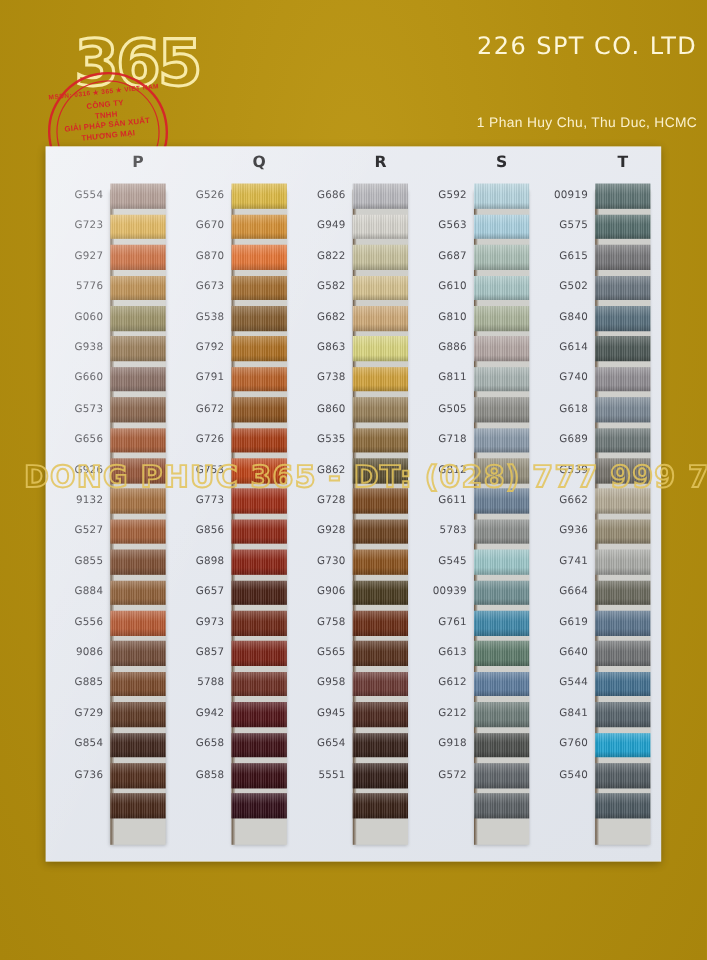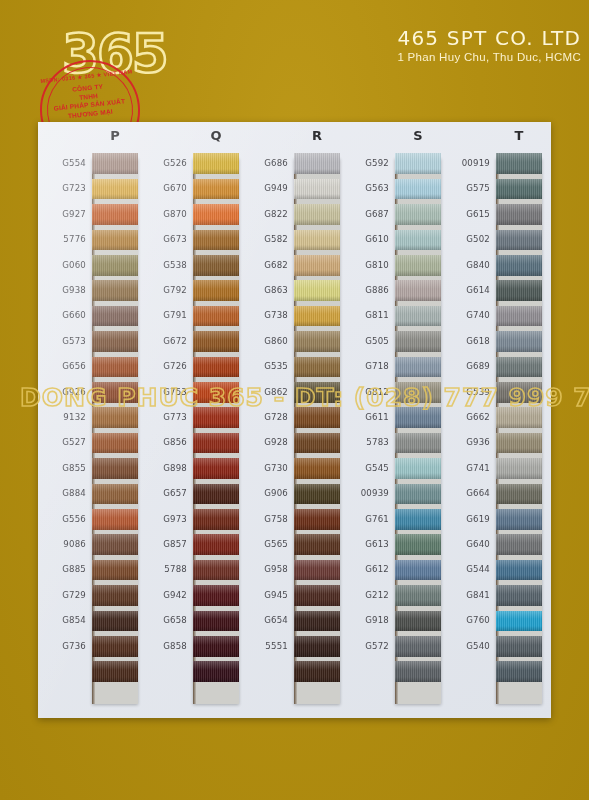--- a/index.html
+++ b/index.html
@@ -59,20 +59,21 @@
     position:absolute;right:24px;top:26px;text-align:right;
     color:#fdf6d8;
   }
   .company .name{
     font-size:20px;line-height:24px;letter-spacing:1.2px;
     font-family:"DejaVu Sans", sans-serif;
   }
   .company .addr,.company .phone{
     font-size:11.5px;line-height:15px;letter-spacing:.3px;
     color:#fbf1cd;
+    margin-top:46px;
   }
 
   
   #card{
     position:absolute;left:38px;top:122px;width:513px;height:596px;
     background:linear-gradient(150deg,#eceef3 0%,#e6e9ef 42%,#dfe3ea 100%);
     box-shadow:0 2px 7px rgba(0,0,0,.30);
   }
   #card:after{
     content:"";position:absolute;inset:0;pointer-events:none;
@@ -149,21 +150,21 @@
         <div>CÔNG TY</div>
         <div>TNHH</div>
         <div>GIẢI PHÁP SẢN XUẤT</div>
         <div>THƯƠNG MẠI</div>
       </div>
       <div class="seal-num">365</div>
       <div class="seal-arc-bot">TP. THỦ ĐỨC - TP. HỒ CHÍ MINH</div>
     </div>
 
     <div class="company">
-      <div class="name">465 SPT CO. LTD</div>
+      <div class="name">226 SPT CO. LTD</div>
       <div class="addr">1 Phan Huy Chu, Thu Duc, HCMC</div>
     </div>
   </div>
 
   <div id="card">
     <div class="col-headers">
         <div class="col-head" style="left: 54px; width: 46px;">P</div>
         <div class="col-head" style="left: 155px; width: 46px;">Q</div>
         <div class="col-head" style="left: 256px; width: 46px;">R</div>
         <div class="col-head" style="left: 357px; width: 46px;">S</div>

